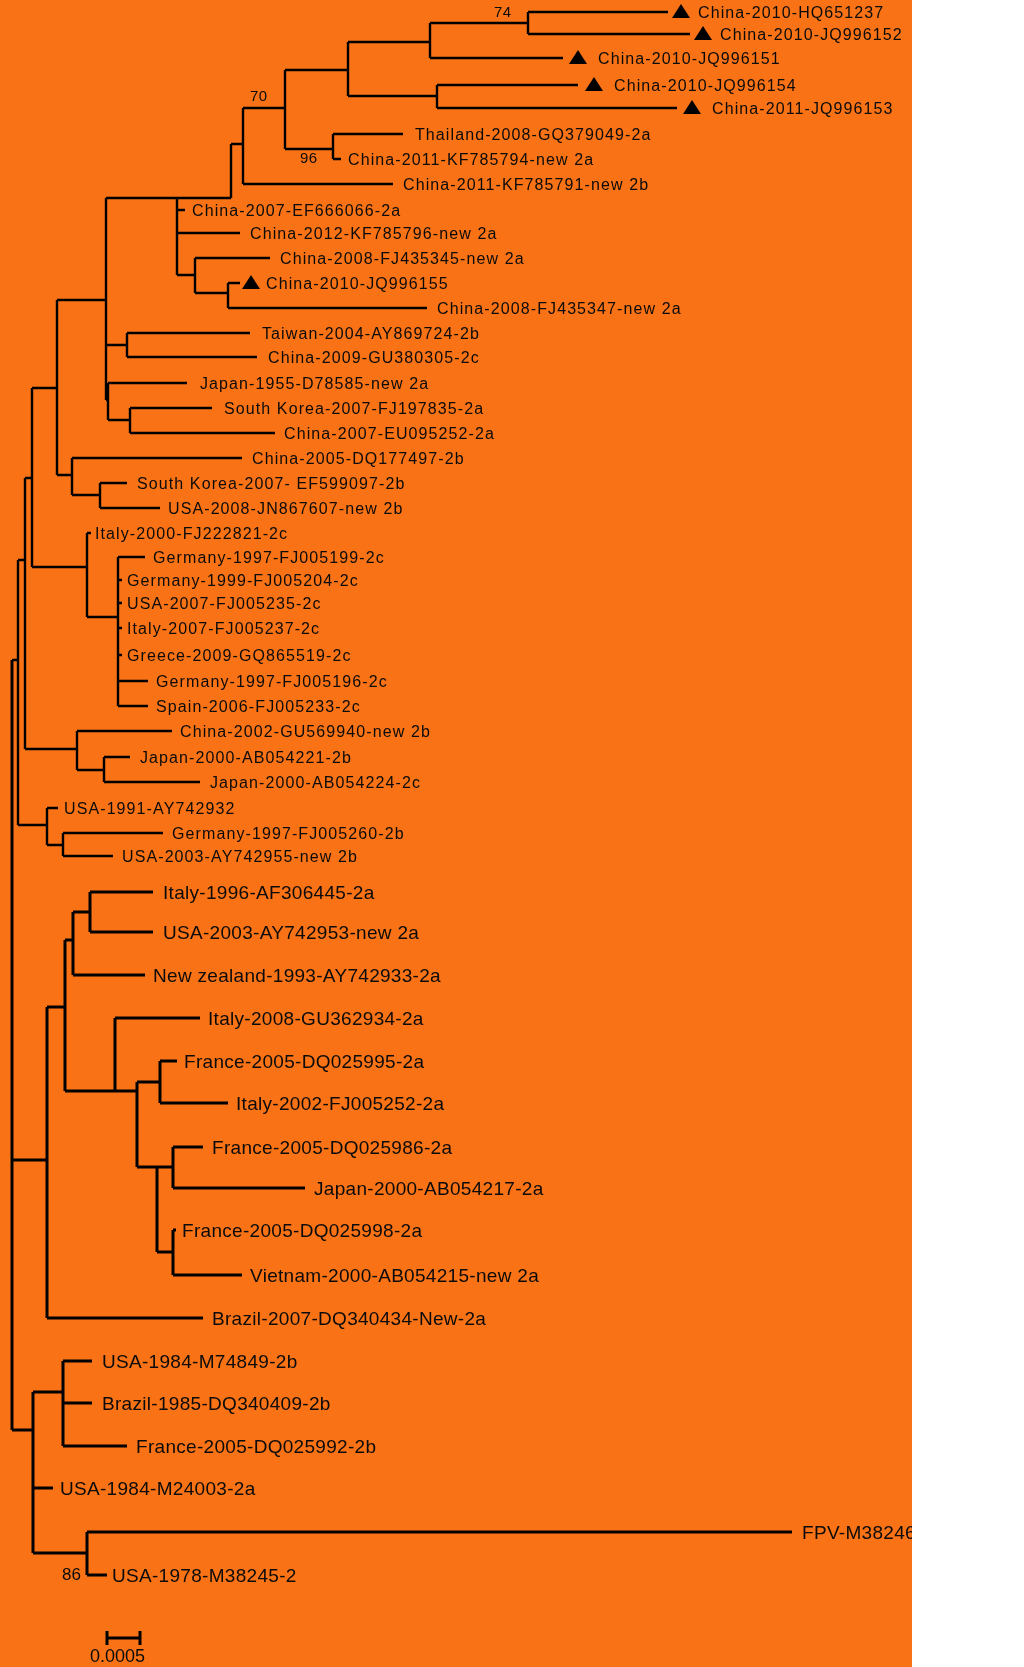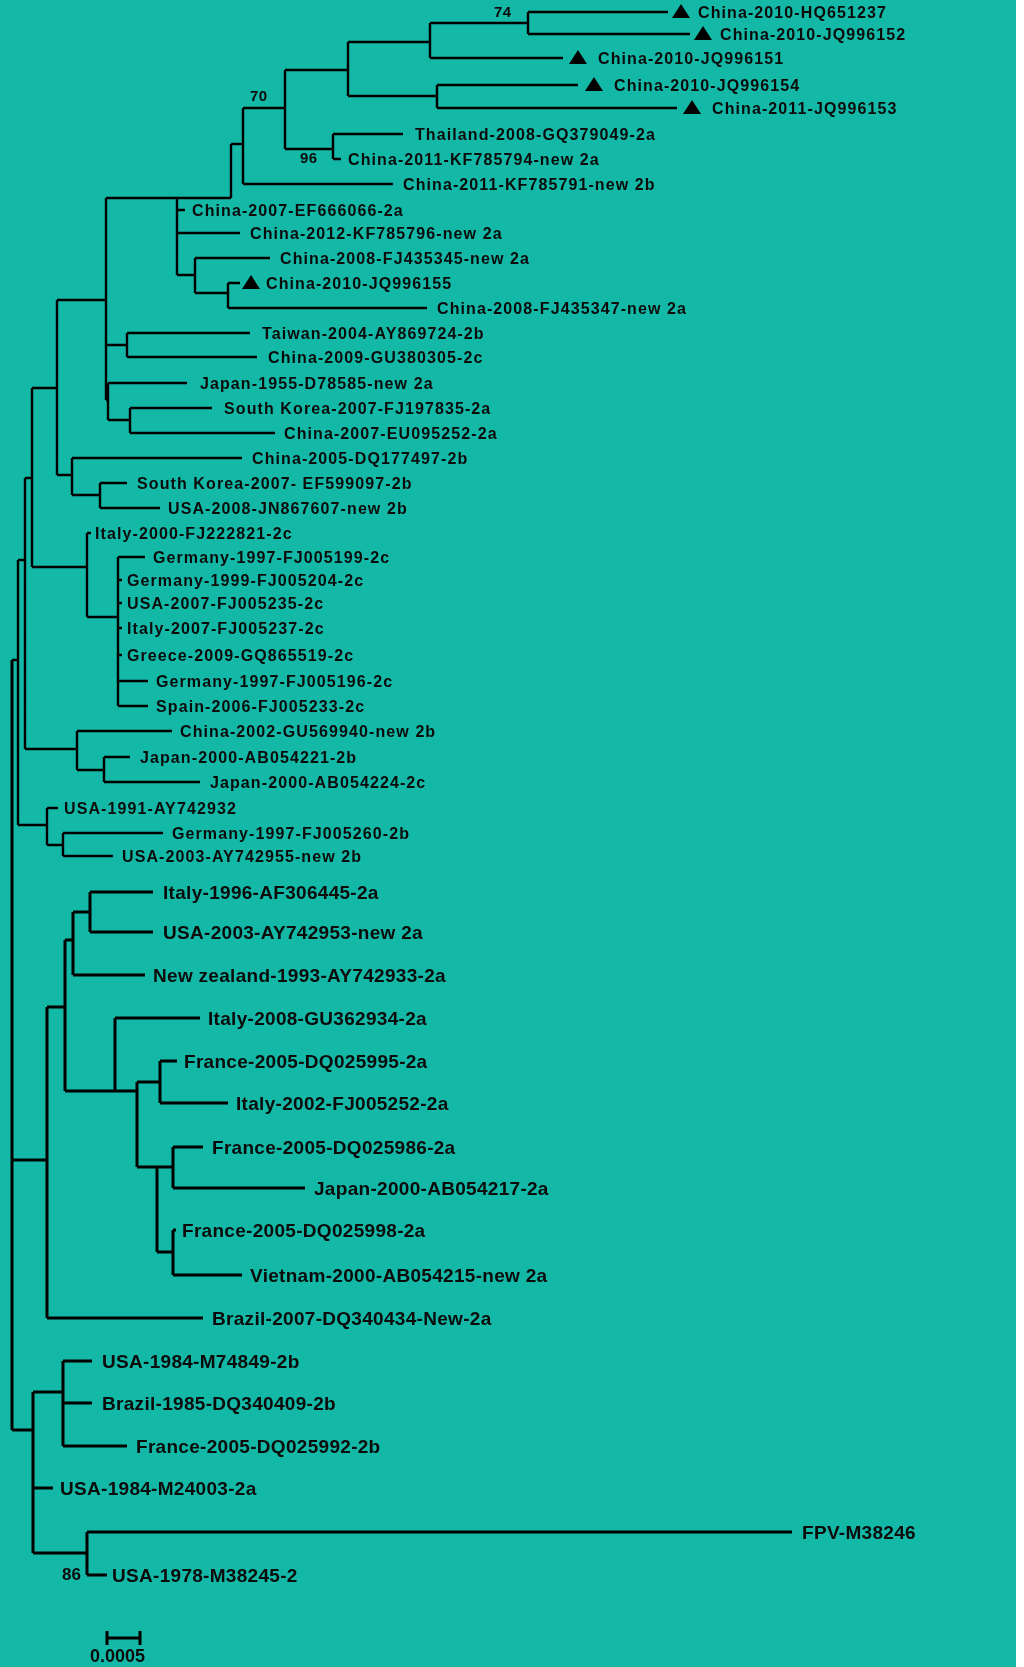--- a/index.html
+++ b/index.html
@@ -1,16 +1,16 @@
 <!DOCTYPE html>
 <html><head>
 <meta charset="utf-8">
 <style>
   html,body{margin:0;padding:0;background:#ffffff;}
-  .fig-wrap{position:relative;width:1016px;height:1667px;background:#14b8a6;overflow:hidden;font-weight:bold;}
+  .fig-wrap{position:relative;width:912px;height:1667px;background:#f97316;overflow:hidden;}
   svg{display:block;}
   svg text{font-family:"Liberation Sans","DejaVu Sans",sans-serif;fill:#0b0b0b;}
   .t-small{font-size:16px;letter-spacing:1.1px;}
   .t-large{font-size:19px;letter-spacing:0.3px;}
   .t-boot-small{font-size:15px;letter-spacing:0.5px;}
   .t-boot-large{font-size:17px;}
   .t-scale{font-size:18px;}
   .branch{fill:none;stroke:#000000;stroke-linecap:butt;stroke-linejoin:miter;}
   .tri{fill:#000000;stroke:none;}
 </style>

